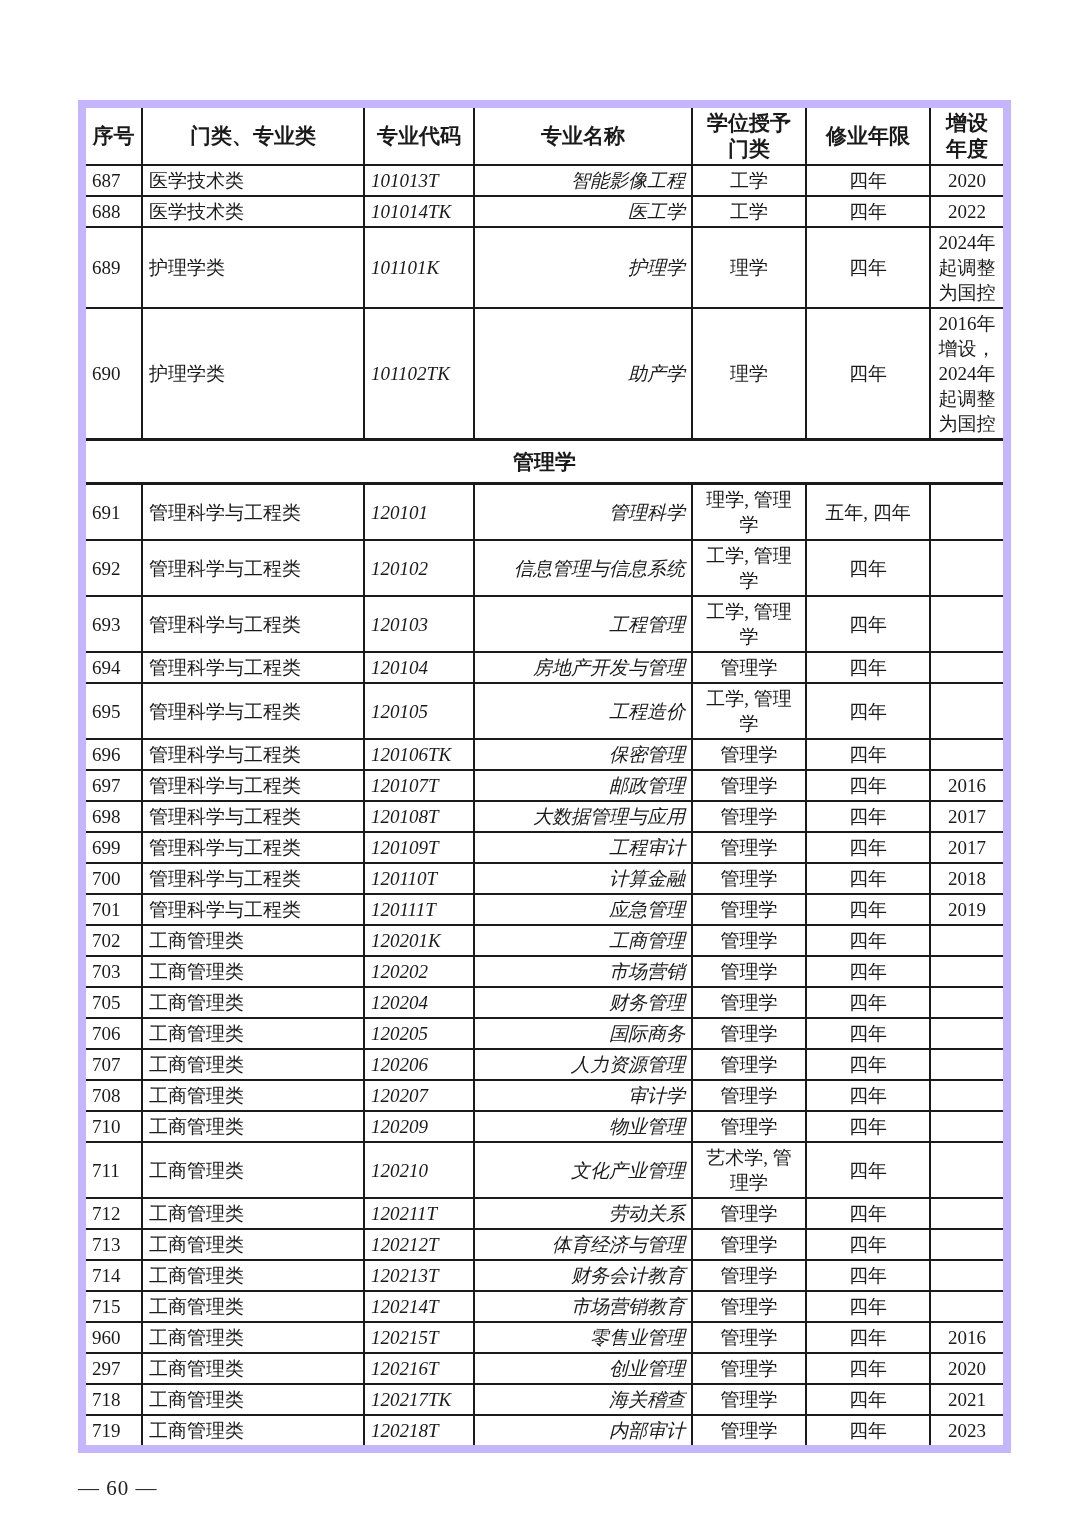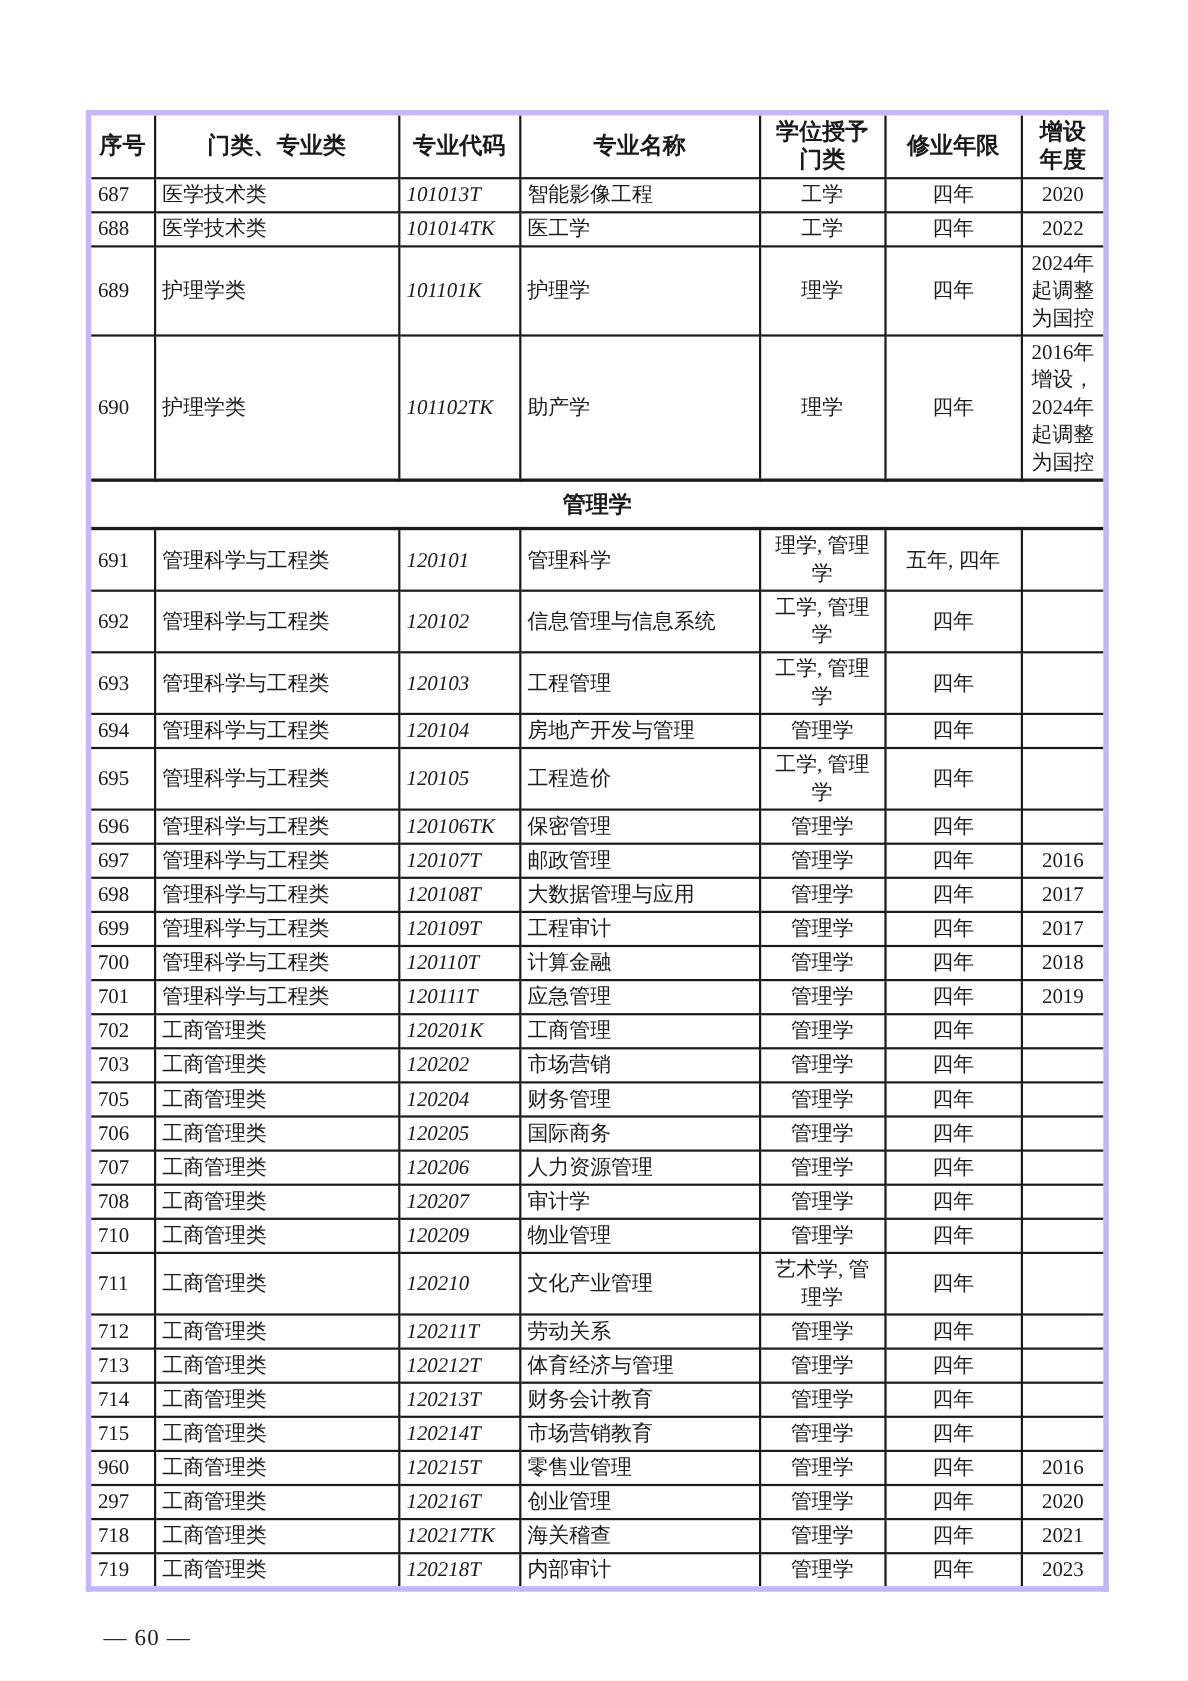--- a/index.html
+++ b/index.html
@@ -13,21 +13,21 @@
     color: #1a1a1a;
     overflow: hidden;
   }
   table.majors {
     position: absolute;
     left: 78px;
     top: 100px;
     width: 925px;
     border-collapse: collapse;
     table-layout: fixed;
-    border: 5px solid #c4b5fd;
+    border: 8px solid #c4b5fd;
   }
   table.majors th, table.majors td {
     border: 2px solid #1a1a1a;
     vertical-align: middle;
   }
   table.majors th {
     font-family: "Liberation Sans", "DejaVu Sans", sans-serif;
     font-weight: bold;
     font-size: 21px;
     line-height: 26px;
@@ -37,36 +37,36 @@
     height: 54px;
   }
   table.majors td {
     font-size: 19px;
     line-height: 25px;
     padding: 2px 6px;
   }
   td.c-no       { text-align: left; }
   td.c-category { text-align: left; padding-left: 8px; }
   td.c-code     { text-align: left; padding-left: 8px; font-style: italic; }
-  td.c-name     { text-align: left; padding-left: 8px; }
+  td.c-name     { text-align: right; padding-left: 8px; font-style: italic; }
   td.c-degree   { text-align: center; padding: 2px 5px; }
   td.c-duration { text-align: center; }
   td.c-added    { text-align: center; padding: 2px 5px; }
   tr.section-row td {
     font-family: "Liberation Sans", "DejaVu Sans", sans-serif;
     font-weight: bold;
     font-size: 21px;
     text-align: center;
     height: 44px;
     border-top-width: 3px;
     border-bottom-width: 3px;
   }
   .footer {
     position: absolute;
-    left: 94px;
+    left: 78px;
     top: 1476px;
     font-size: 21px;
     letter-spacing: 1px;
     color: #222222;
   }
 </style>
 </head>
 <body>
 
 <div class="page">

